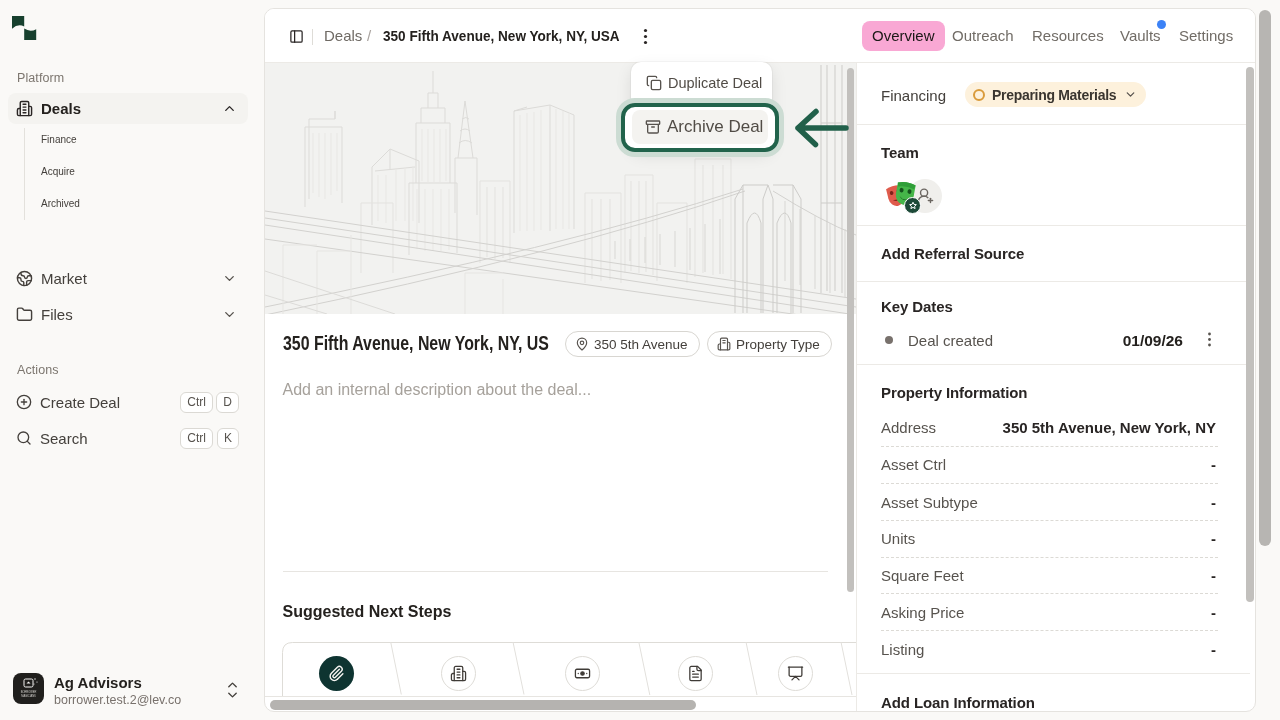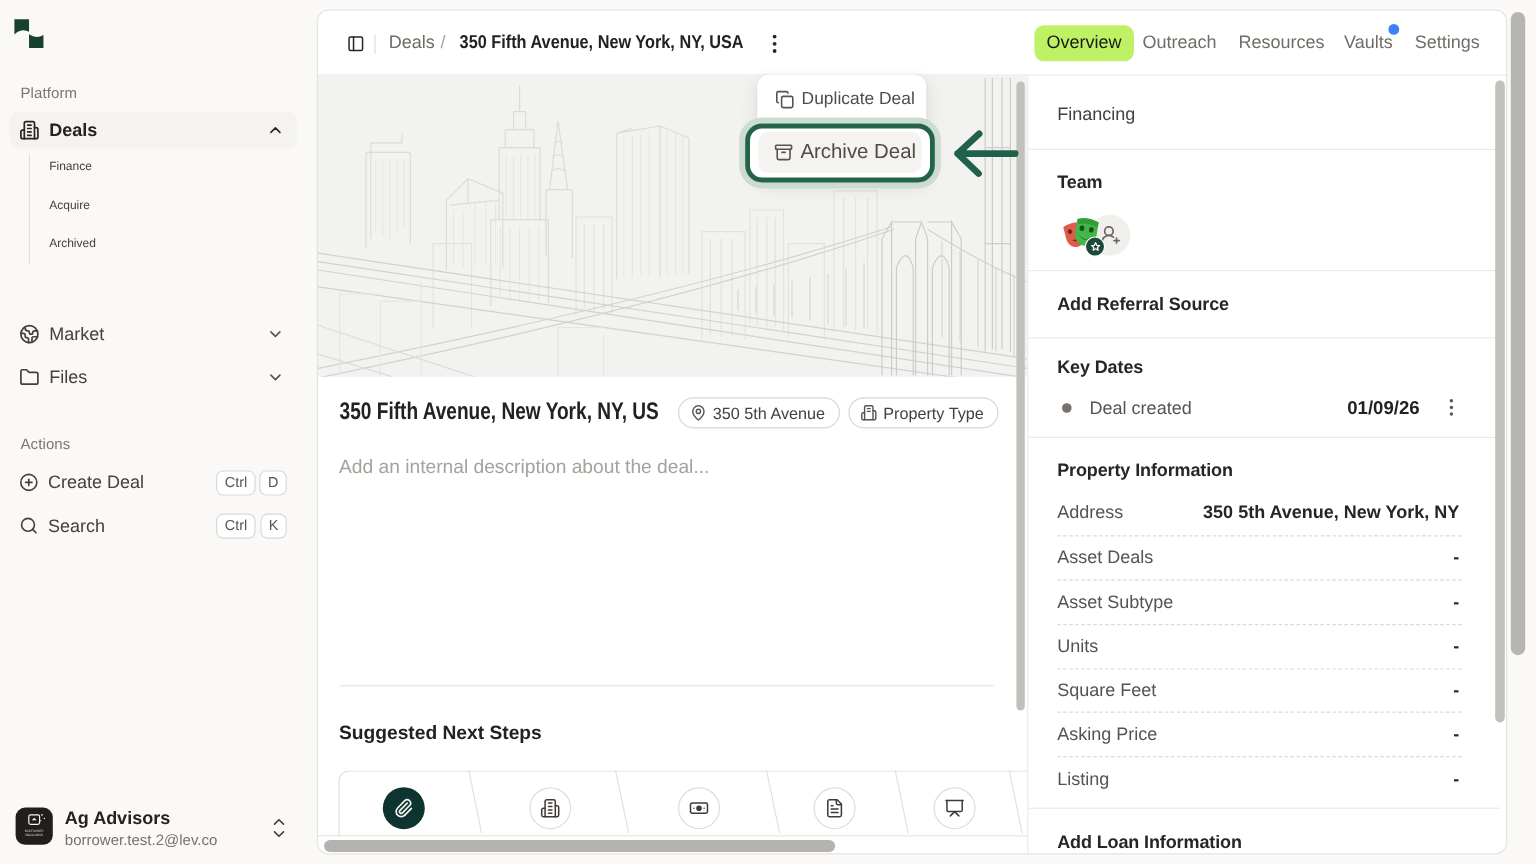--- a/index.html
+++ b/index.html
@@ -15,21 +15,21 @@
   .sb-row .txt2 { margin-left:8px; font-size:15px; color:#44403c; }
   .sb-sub { position:absolute; left:41px; font-size:10px; color:#44403c; }
   .chev { position:absolute; right:11px; }
   .kbd { display:inline-block; border:1px solid #dbd9d4; border-radius:6px; background:#fff; font-size:12px; color:#57534e; padding:2px 6px 3px; line-height:14px; }
   
   #card { position:absolute; left:264px; top:8px; width:992px; height:704px; background:#fff; border:1px solid #e5e3df; border-radius:10px; overflow:hidden; }
   #topbar { position:absolute; left:0; top:0; width:100%; height:54px; border-bottom:1px solid #eceae6; background:#fff; }
   #vdivider { position:absolute; left:591px; top:54px; width:1px; bottom:0; background:#eceae6; }
   
   .tab { position:absolute; top:12px; height:30px; line-height:30px; font-size:15px; color:#716c66; font-weight:400; }
-  #tab-overview { background:#bef264; border-radius:8px; padding:0 10px; color:#1c1917; font-weight:400; }
+  #tab-overview { background:#f9a8d4; border-radius:8px; padding:0 10px; color:#1c1917; font-weight:400; }
   
   .rp-sep { position:absolute; left:592px; right:5px; height:1px; background:#eceae6; }
   .rp-dash { position:absolute; left:616px; width:337px; border-top:1px dashed #dcdad5; }
   .rp-h { position:absolute; left:616px; font-size:15px; letter-spacing:-.1px; font-weight:700; color:#292524; }
   .rp-lab { position:absolute; left:616px; font-size:15px; color:#57534e; }
   .rp-val { position:absolute; right:39px; font-size:15px; font-weight:700; color:#292524; text-align:right; }
   .step-c { position:absolute; top:646.5px; width:35px; height:35px; border-radius:50%; background:#fff; border:1px solid #dedcd7; display:flex; align-items:center; justify-content:center; }
   
   .thumb { position:absolute; background:#c2c0bd; border-radius:5px; }
   
@@ -268,20 +268,27 @@
         <path d="M2 3h20"></path>
         <path d="M21 3v11a2 2 0 0 1-2 2H5a2 2 0 0 1-2-2V3"></path>
         <path d="m7 21 5-5 5 5"></path>
       </svg>
     </div>
 
   <div class="thumb" style="left:582px;top:59px;width:7px;height:524px"></div>
   <div class="thumb" style="left:4.5px;top:690.5px;width:426px;height:10px;background:#b5b3b0"></div>
 
   <div class="abs" style="left:616px;top:78px;font-size:15px;color:#44403c">Financing</div>
+  <div class="abs" style="left:700px;top:73px;height:25px;background:#fdf1dc;border-radius:13px;display:flex;align-items:center;padding:0 9px 0 8px;font-size:14px;letter-spacing:-.3px;font-weight:700;color:#3a352f">
+    <span style="width:12px;height:12px;border-radius:50%;border:2px solid #d99b3c;margin-right:7px"></span>
+    Preparing Materials
+    <svg width="13" height="13" viewBox="0 0 24 24" fill="none" stroke="#57534e" stroke-width="2.4" stroke-linecap="round" stroke-linejoin="round" style="margin-left:8px">
+        <path d="m6 9 6 6 6-6"></path>
+      </svg>
+  </div>
   <div class="rp-sep" style="top:115px"></div>
 
   <div class="rp-h" style="top:135px">Team</div>
 
   <div class="abs" style="left:643px;top:169.5px;width:34px;height:34px;border-radius:50%;background:#f0efec;display:flex;align-items:center;justify-content:center">
     <svg width="17" height="17" viewBox="0 0 24 24" fill="none" stroke="#6b6661" stroke-width="2" stroke-linecap="round" stroke-linejoin="round">
         <path d="M2 21a8 8 0 0 1 13.292-6"></path>
         <circle cx="10" cy="8" r="5"></circle>
         <path d="M19 16v6"></path>
         <path d="M22 19h-6"></path>
@@ -322,21 +329,21 @@
       <circle cx="6.5" cy="2" r="1.4"></circle>
       <circle cx="6.5" cy="7.5" r="1.4"></circle>
       <circle cx="6.5" cy="13" r="1.4"></circle>
     </svg>
   <div class="rp-sep" style="top:354.5px"></div>
 
   <div class="rp-h" style="top:375px">Property Information</div>
   <div class="rp-lab" style="top:410px">Address</div>
   <div class="rp-val" style="top:410px">350 5th Avenue, New York, NY</div>
   <div class="rp-dash" style="top:436.5px"></div>
-  <div class="rp-lab" style="top:447px">Asset Deals</div>
+  <div class="rp-lab" style="top:447px">Asset Ctrl</div>
   <div class="rp-val" style="top:447px">-</div>
   <div class="rp-dash" style="top:474px"></div>
   <div class="rp-lab" style="top:484.5px">Asset Subtype</div>
   <div class="rp-val" style="top:484.5px">-</div>
   <div class="rp-dash" style="top:510.5px"></div>
   <div class="rp-lab" style="top:521px">Units</div>
   <div class="rp-val" style="top:521px">-</div>
   <div class="rp-dash" style="top:547.5px"></div>
   <div class="rp-lab" style="top:557.5px">Square Feet</div>
   <div class="rp-val" style="top:557.5px">-</div>

